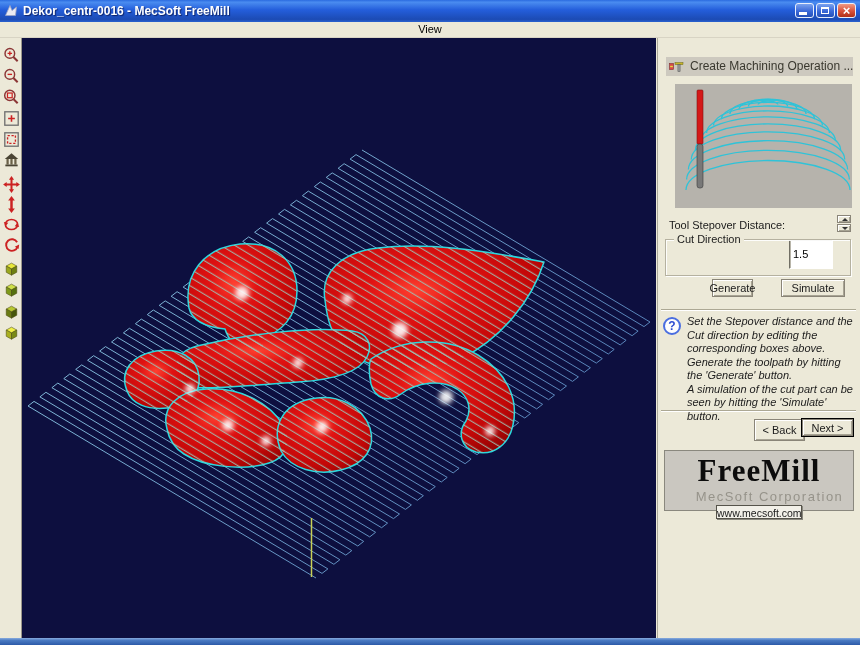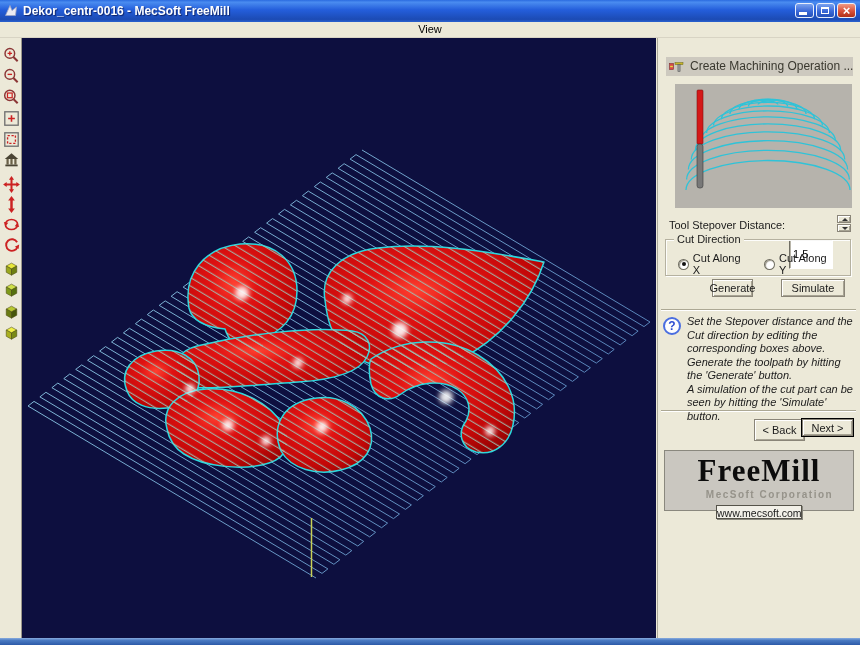--- a/index.html
+++ b/index.html
@@ -71,21 +71,21 @@
   .sep{position:absolute;left:3px;width:195px;height:2px;border-top:1px solid #aca894;border-bottom:1px solid #fff;}
   .helpicon{position:absolute;left:5px;top:279px;width:18px;height:18px;border-radius:50%;
     background:#fdfdfd;border:2px solid #4a6ee0;color:#2c4cd0;font-weight:bold;font-size:12px;
     text-align:center;line-height:14px;}
   .helptext{position:absolute;left:29px;top:277px;width:168px;line-height:13.5px;color:#1c1c1c;font-style:italic;}
   .helptext p{margin:0;}
   .logo{position:absolute;left:6px;top:412px;width:190px;height:61px;background:#cac7c0;
     border:1px solid #8a887e;text-align:center;}
   .logo .fm{font-family:"Liberation Serif",serif;font-weight:bold;font-size:31px;color:#0c0c0c;
     line-height:34px;margin-top:3px;letter-spacing:1px;}
-  .logo .corp{font-size:10px;font-weight:bold;color:#96938a;letter-spacing:1.5px;margin-top:1px;padding-left:21px;}
+  .logo .corp{font-size:13px;font-weight:normal;color:#96938a;letter-spacing:1.5px;margin-top:1px;padding-left:21px;}
   .wwwbtn{position:absolute;left:58px;top:467px;width:86px;height:14px;background:#f2f0e8;
     border:1px solid #55534a;box-shadow:1px 1px 0 #8a887e;font-size:10.5px;text-align:center;
     line-height:15px;cursor:default;}
 
   
   .bottombar{position:absolute;left:0;top:638px;width:860px;height:7px;
     background:linear-gradient(180deg,#88acde 0%,#4a7ac2 35%,#2c5aa8 100%);}
 </style>
 </head>
 <body>
@@ -299,26 +299,20 @@
     <div class="spinbtn up">
         <i></i>
       </div>
     <div class="spinbtn down">
         <i></i>
       </div>
   </div>
 
   <div class="groupbox">
     <span class="glabel">Cut Direction</span>
-    <div class="radio-row">
-      <span class="radio on"></span>
-      <span class="radio-lbl">Cut Along X</span>
-      <span class="radio"></span>
-      <span class="radio-lbl">Cut Along Y</span>
-    </div>
   </div>
 
   <div class="btn" style="left:54px;top:241px;width:41px;">Generate</div>
   <div class="btn" style="left:123px;top:241px;width:64px;">Simulate</div>
 
   <div class="sep" style="top:271px;"></div>
 
   <div class="helpicon">?</div>
   <div class="helptext">
     <p>Set the Stepover distance and the Cut direction by editing the corresponding boxes above. Generate the toolpath by hitting the 'Generate' button.</p>

